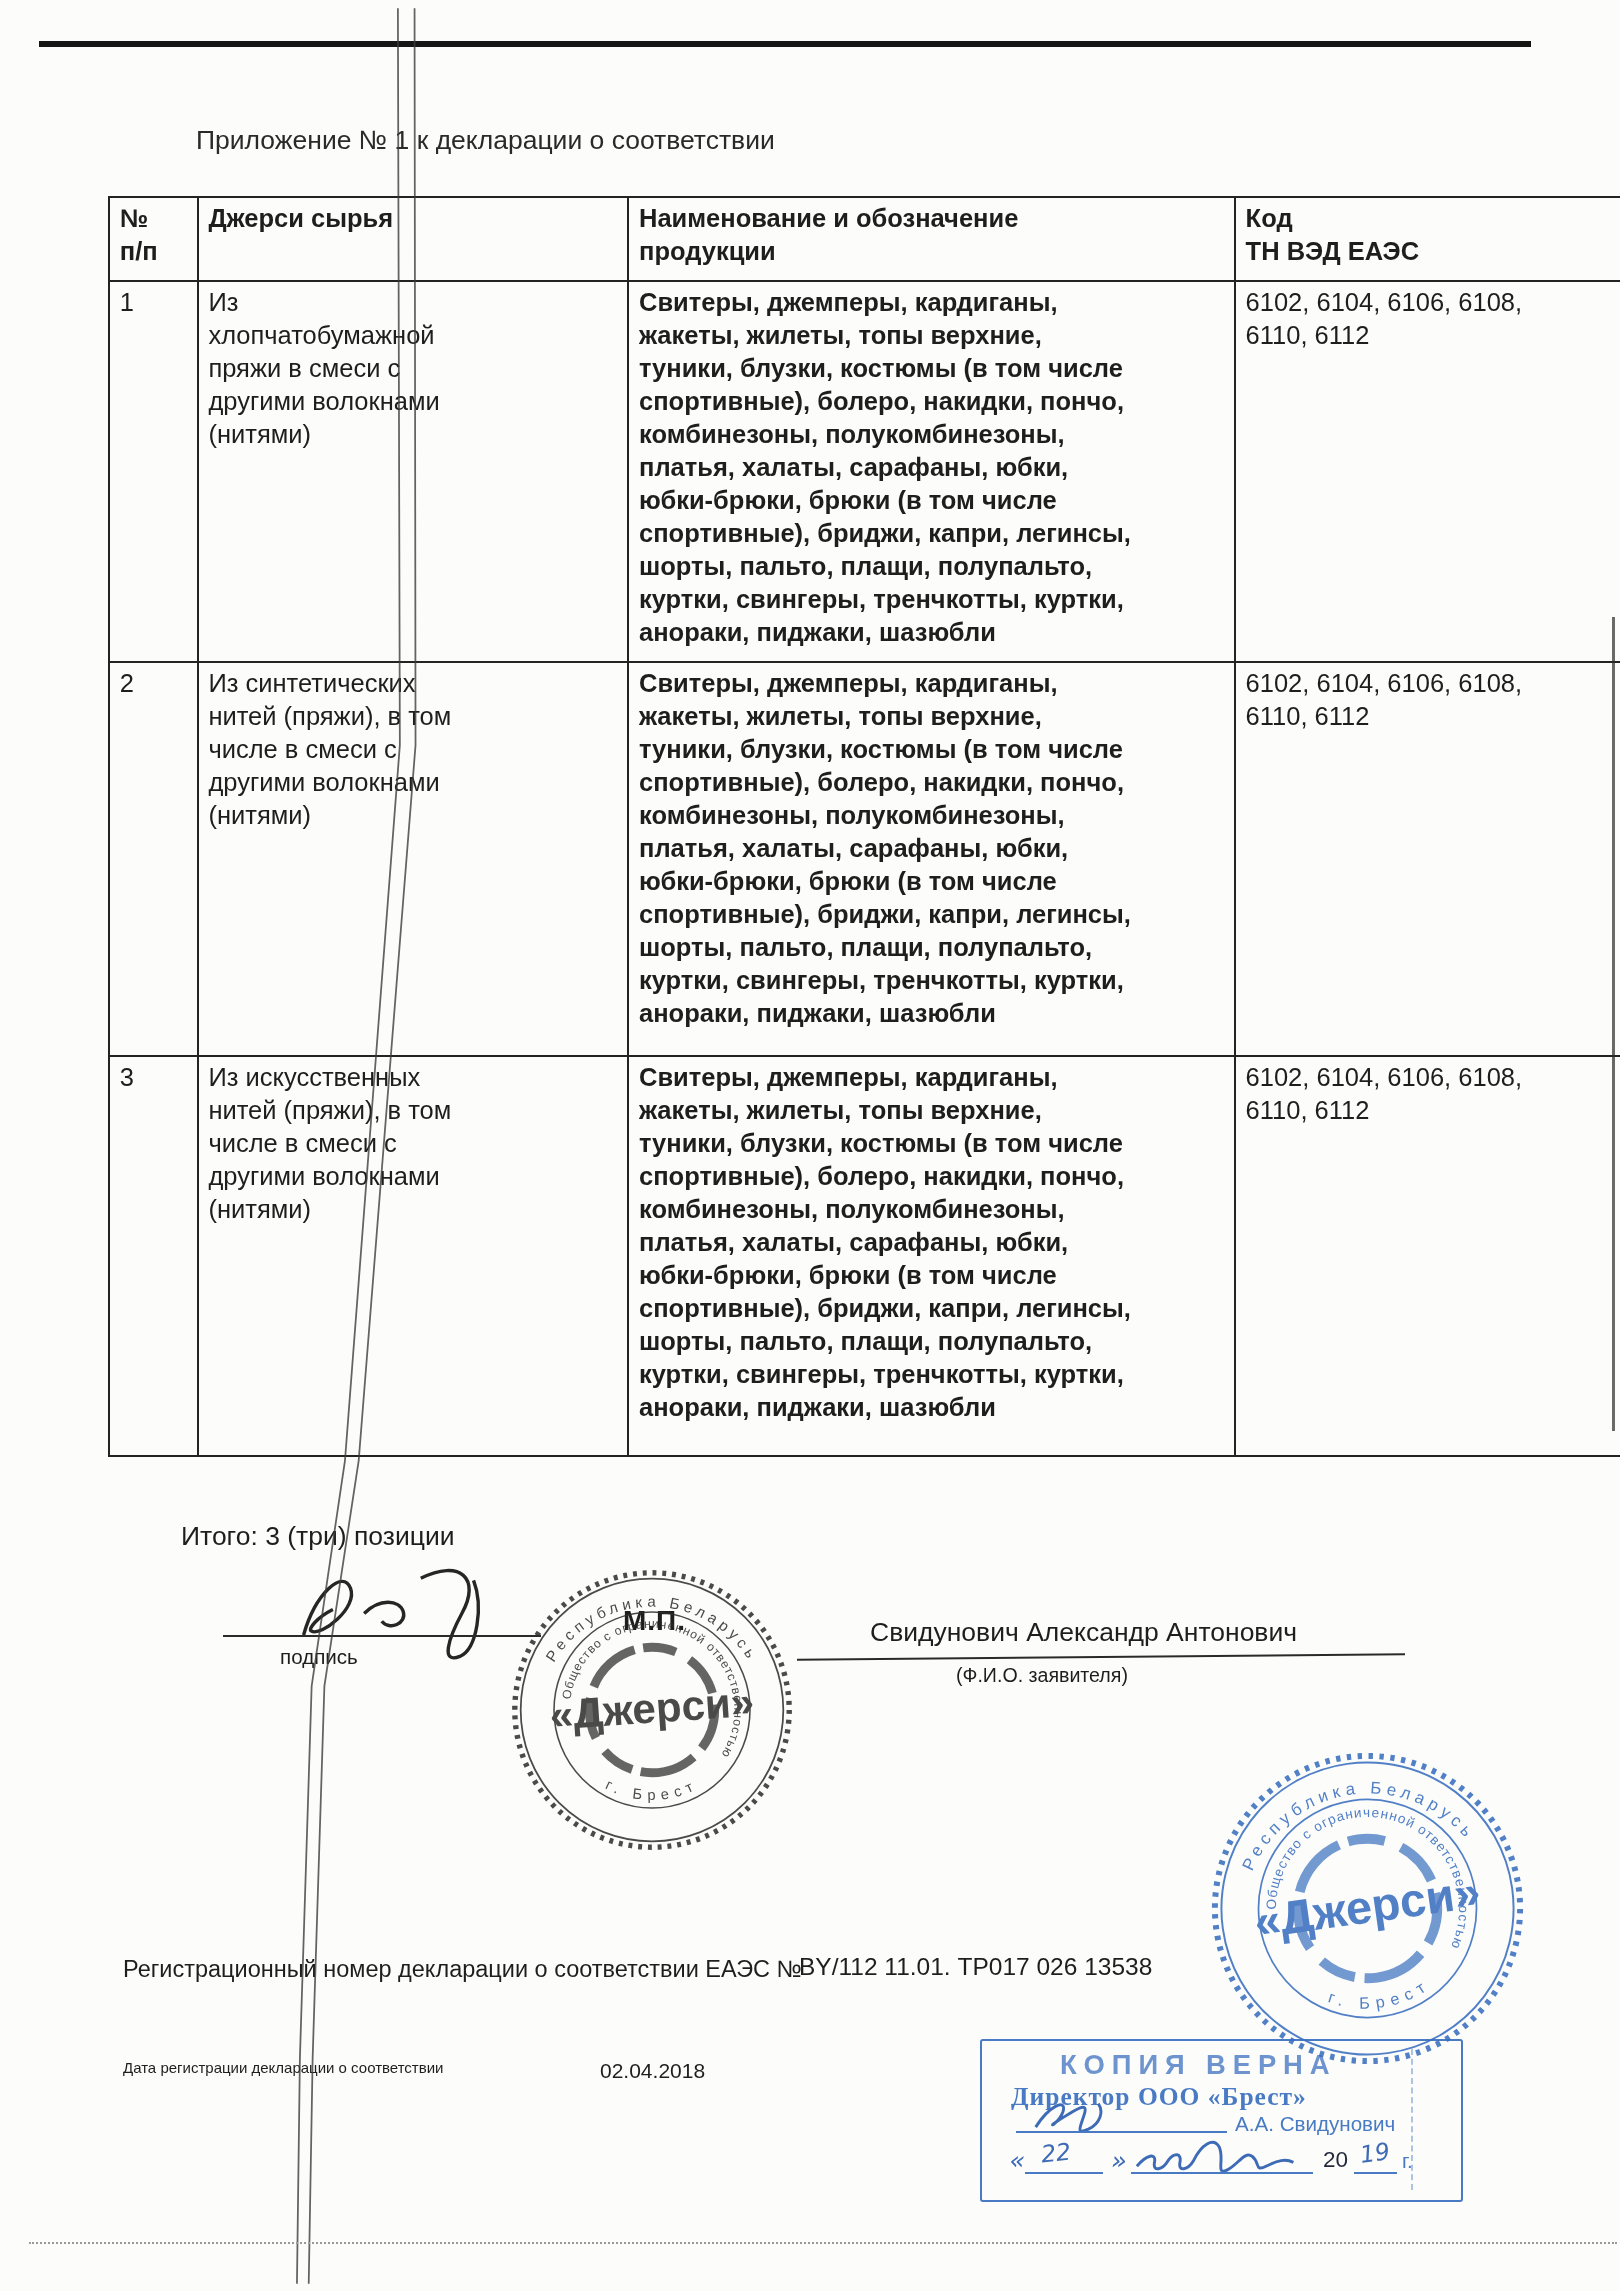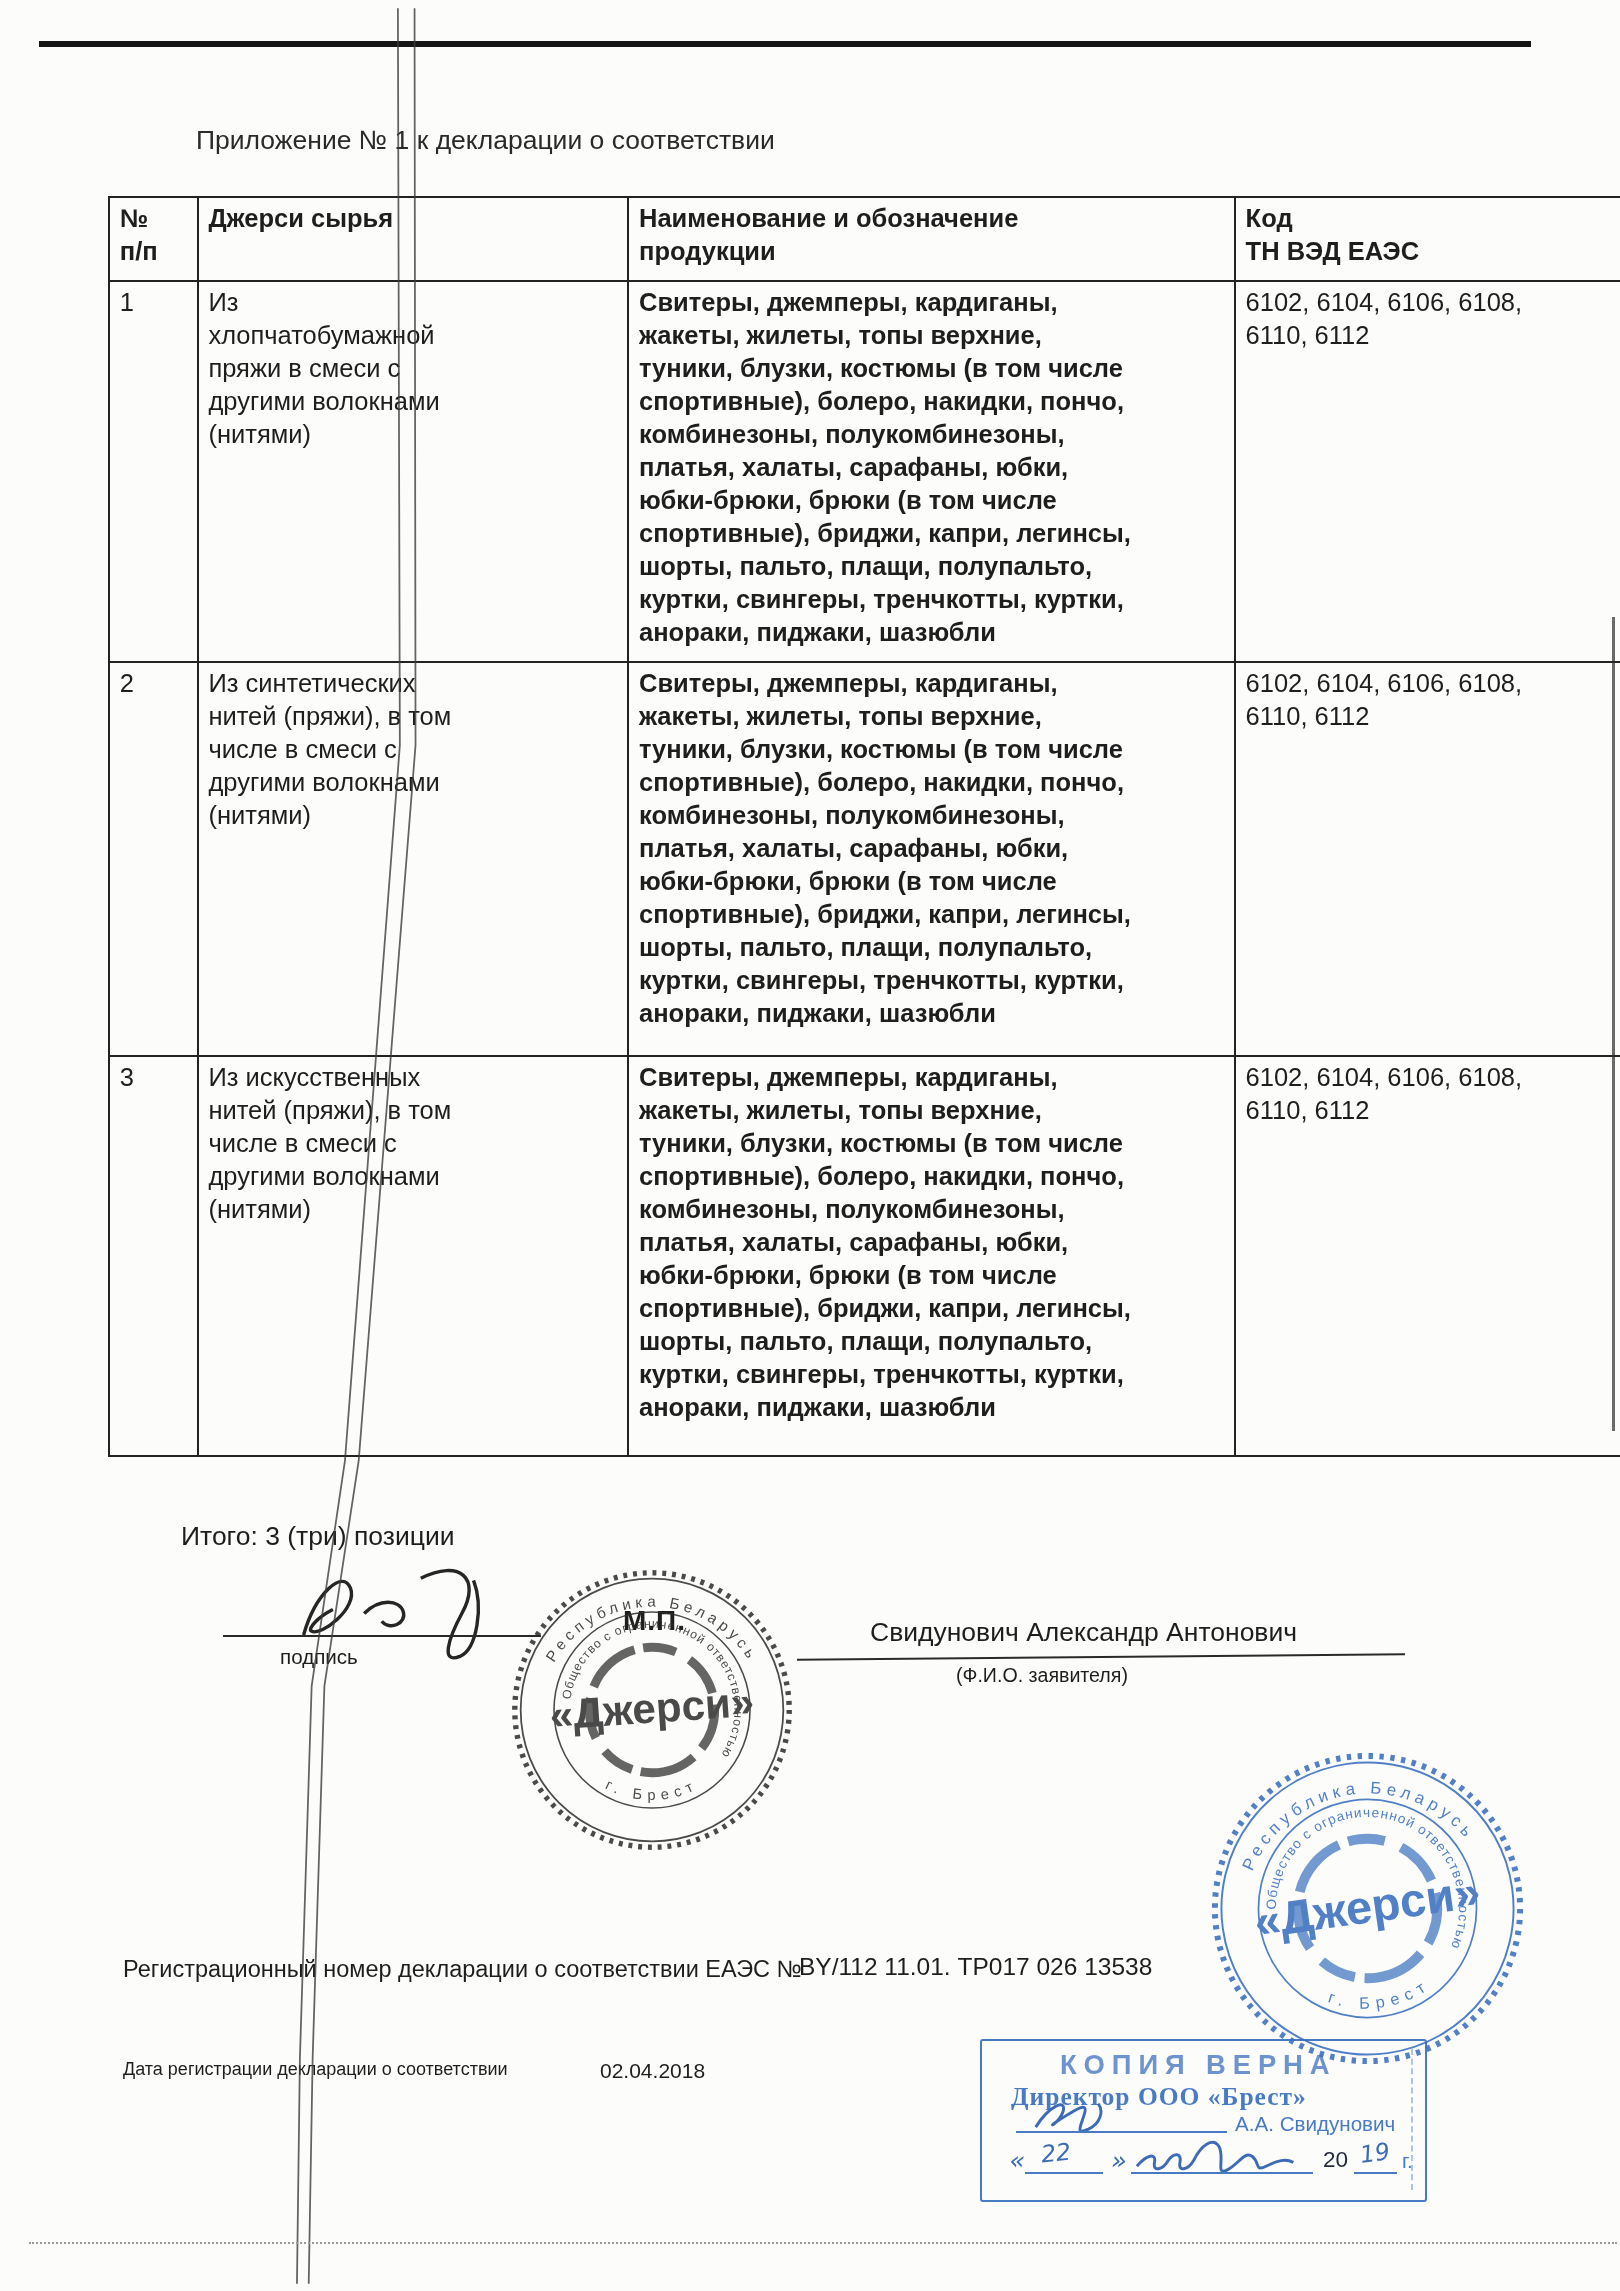--- a/index.html
+++ b/index.html
@@ -157,21 +157,21 @@
     </text>
     <text font-size="15" letter-spacing="6" fill="#2e2e2e">
       <textPath href="#b-outer-bot" startOffset="50%" text-anchor="middle">г. Брест</textPath>
     </text>
     <text class="stamp-center" x="150" y="163" font-size="43" text-anchor="middle" fill="#2e2e2e" transform="rotate(-4 150 150)">«Джерси»</text>
   </svg>
 
   <div class="abs footer-lbl" style="left:123px;top:1956px;">Регистрационный номер декларации о соответствии ЕАЭС №</div>
   <div class="abs" style="left:799px;top:1953px;font-size:24.5px;">BY/112 11.01. ТР017 026 13538</div>
 
-  <div class="abs" style="left:123px;top:2059px;font-size:18px;">Дата регистрации декларации о соответствии</div>
+  <div class="abs" style="left:123px;top:2059px;font-size:15px;">Дата регистрации декларации о соответствии</div>
   <div class="abs" style="left:600px;top:2059px;font-size:21px;">02.04.2018</div>
 
   <svg class="abs stamp-svg noselect" style="left:1204px;top:1745px;opacity:.88;transform:rotate(-8deg);" width="327" height="327" viewBox="0 0 300 300">
     <g stroke="#3a6fc0" fill="none">
       <circle cx="150" cy="150" r="140" stroke-width="5.5" stroke-dasharray="4 6"></circle>
       <circle cx="150" cy="150" r="134" stroke-width="1.8"></circle>
       <circle cx="150" cy="150" r="100" stroke-width="1.6"></circle>
       <circle cx="150" cy="150" r="64" stroke-width="9" stroke-dasharray="42 12 58 9 34 16" opacity=".8"></circle>
     </g>
     <defs>
@@ -184,21 +184,21 @@
     </text>
     <text font-size="12.5" letter-spacing="1" fill="#3a6fc0">
       <textPath href="#u-inner" startOffset="2%">Общество с ограниченной ответственностью</textPath>
     </text>
     <text font-size="15" letter-spacing="6" fill="#3a6fc0">
       <textPath href="#u-outer-bot" startOffset="50%" text-anchor="middle">г. Брест</textPath>
     </text>
     <text class="stamp-center" x="150" y="163" font-size="43" text-anchor="middle" fill="#3a6fc0">«Джерси»</text>
   </svg>
 
-  <div class="abs copy-stamp" style="left:980px;top:2039px;width:443px;height:159px;">
+  <div class="abs copy-stamp" style="left:980px;top:2039px;width:443px;height:159px;padding-left:36px;">
     <div class="abs copy-title" style="left:78px;top:7.8px;">КОПИЯ ВЕРНА</div>
     <div class="abs copy-dir" style="left:29px;top:41px;">Директор ООО «Брест»</div>
 
     <svg class="abs noselect" style="left:34px;top:49px;" width="186" height="44" viewBox="0 0 190 45">
       <path d="M 20,38 C 34,16 52,8 48,22 C 44,34 30,40 42,32 C 58,22 74,10 70,24 C 66,38 60,46 74,40 C 86,34 90,22 84,14" fill="none" stroke="#2d5fb0" stroke-width="3"></path>
     </svg>
     <div class="abs blue-line" style="left:34px;top:90px;width:211px;"></div>
     <div class="abs copy-name" style="left:253px;top:71px;">А.А. Свидунович</div>
 
     <div class="abs hand" style="left:27.4px;top:104px;font-size:25.5px;">«</div>

